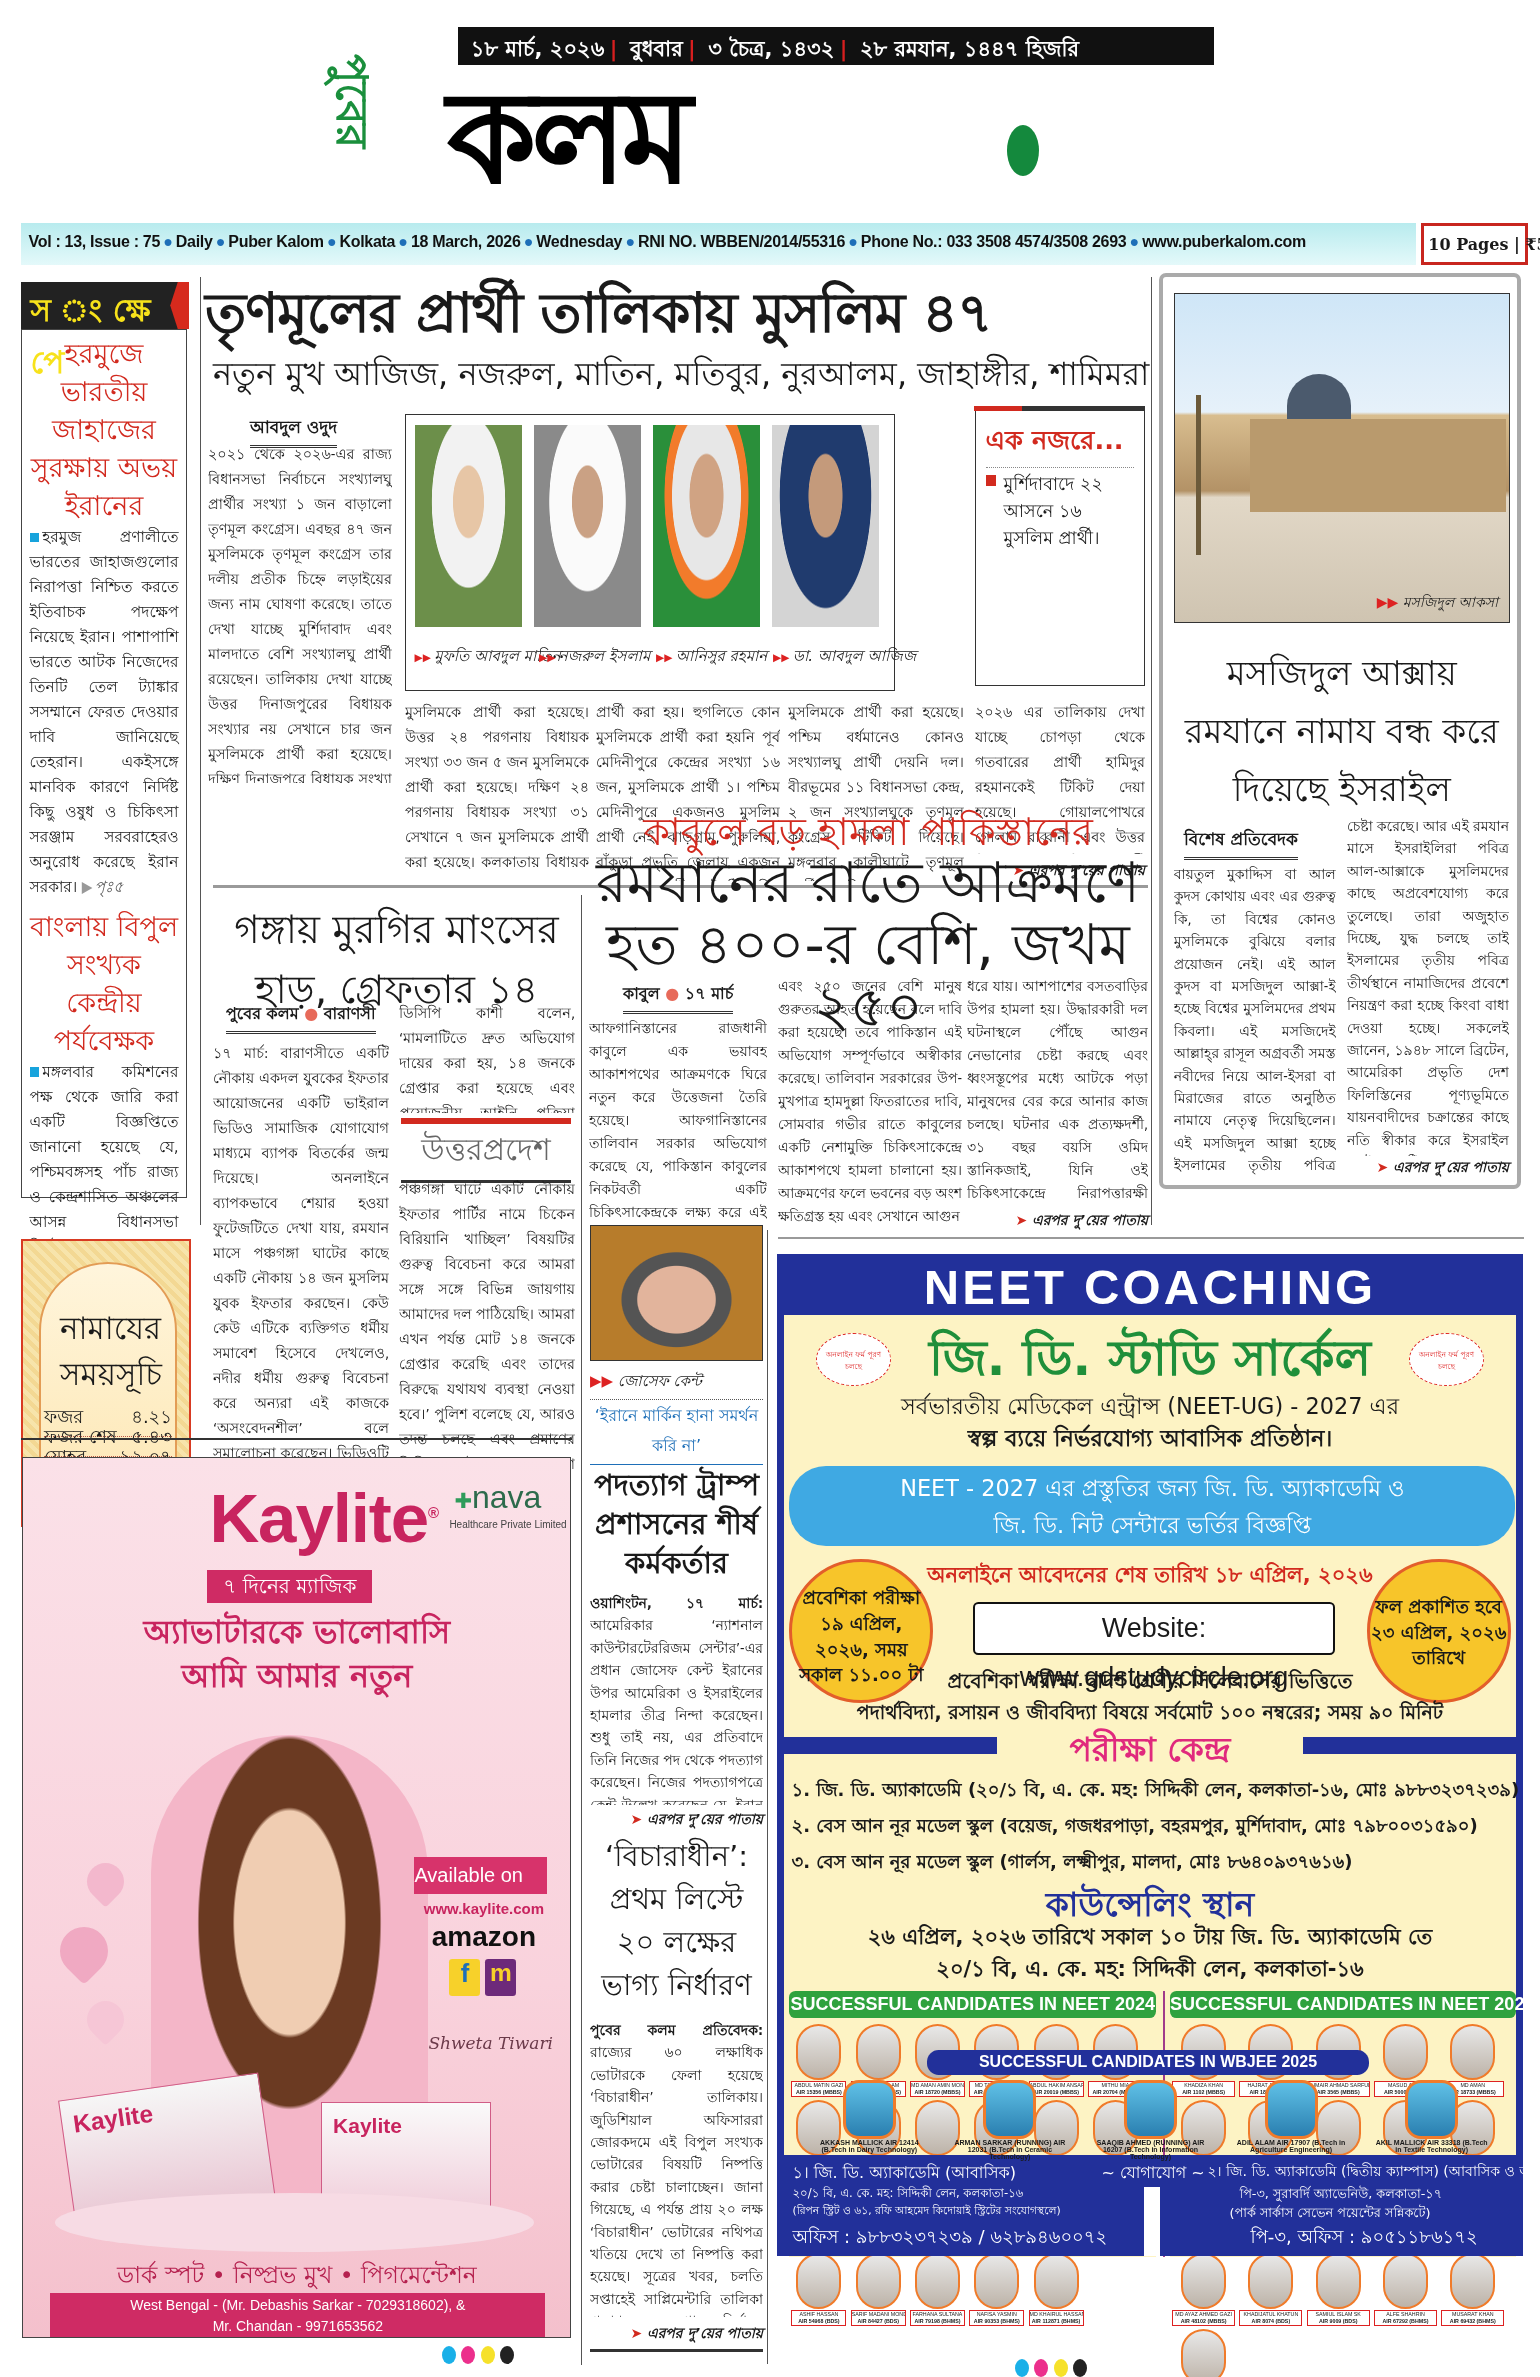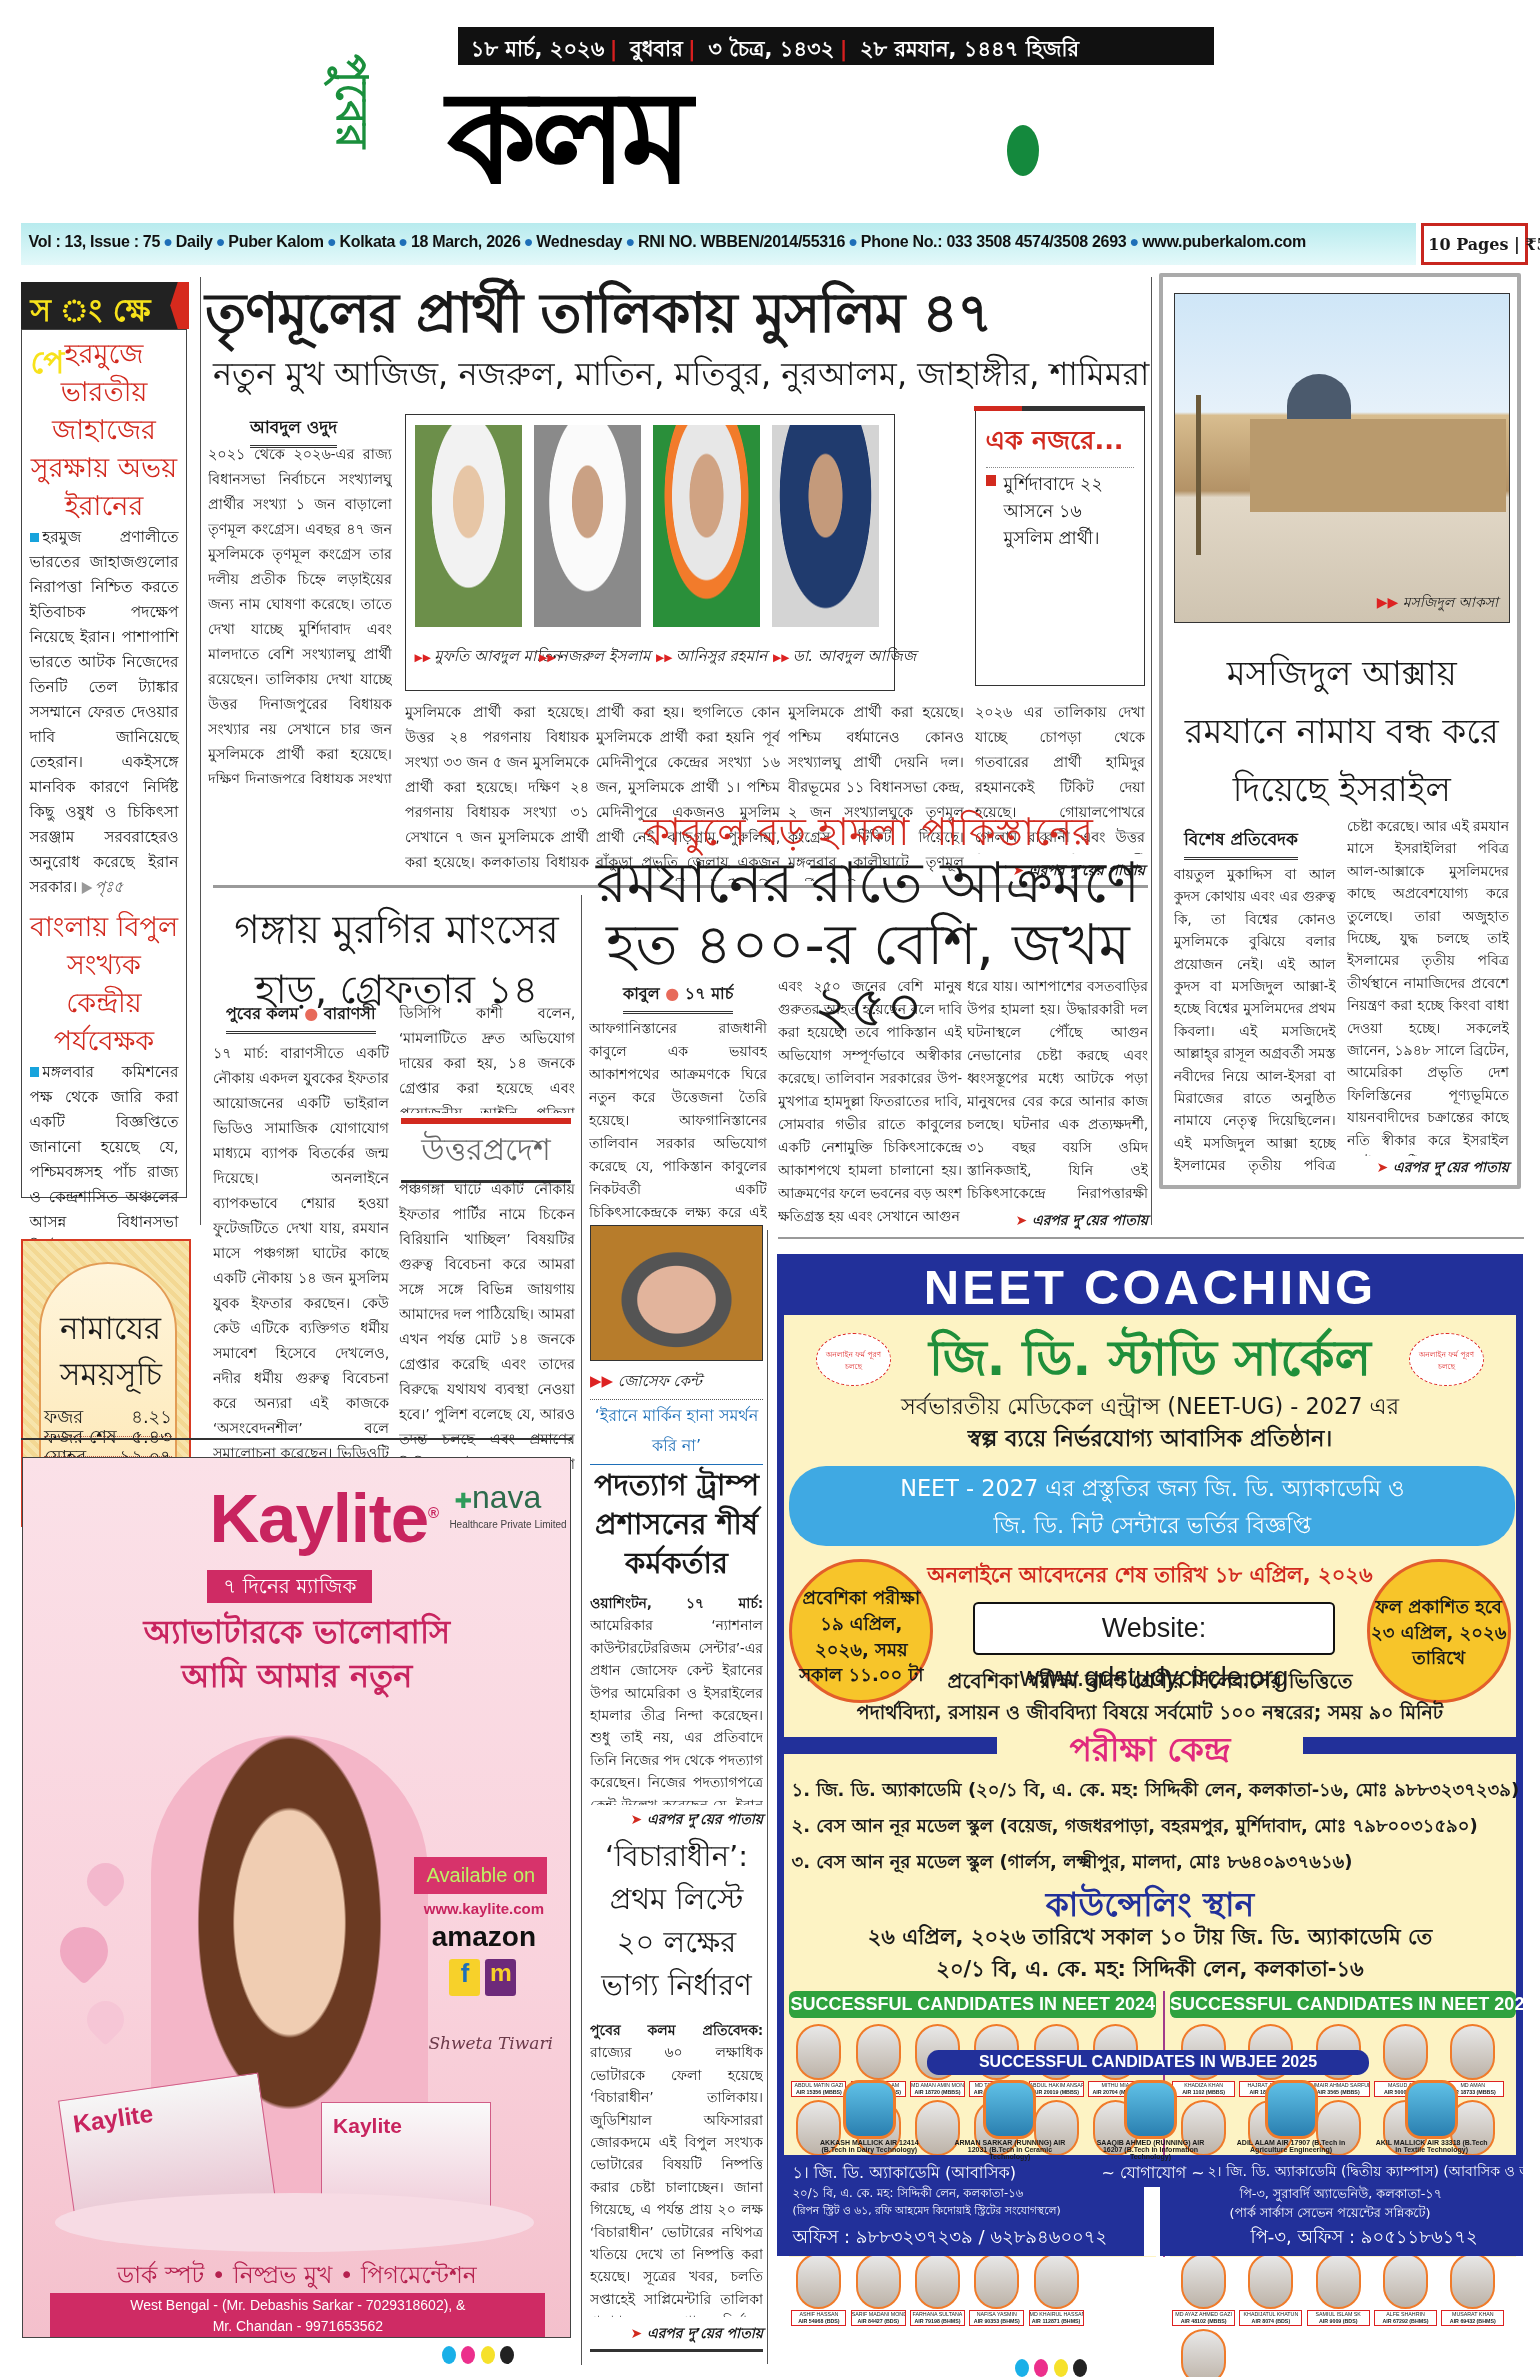--- a/index.html
+++ b/index.html
@@ -40,21 +40,21 @@
 .photos{position:absolute;left:405px;top:414px;width:490px;height:277px;border:1.6px solid #333;padding:8.5px}
 .pph{position:absolute;top:9.6px;width:107px;height:202px;background:#bbb;overflow:hidden}
 .pcap{position:absolute;top:229px;font-size:15px;font-style:italic;white-space:nowrap;font-family:"DejaVu Sans",sans-serif}
 .pcap::before{content:"▶▶ ";color:#d22;font-size:10.7px}
 .glance{position:absolute;left:975px;top:406px;width:170px;height:280px;border:1.6px solid #333;border-top:5.3px solid #333;padding:9.6px}
 .glance::before{content:"";position:absolute;left:-1.6px;top:-5.3px;width:48px;height:5.3px;background:#d22a1f}
 .glance-h{color:#d22a1f;font-size:25.6px;font-weight:bold;font-family:"DejaVu Sans",sans-serif}
 .glance-item{font-size:17.6px;line-height:27px;margin-top:3.2px;font-family:"DejaVu Sans",sans-serif;padding-left:18px;position:relative}
 .glance-item .b{position:absolute;left:0;top:7.5px;width:10.7px;height:10.7px}
 
-.aqsa-box{position:absolute;left:1159px;top:273px;width:362px;height:916px;border:4.3px solid #aaa;border-radius:2px;padding:25px}
+.aqsa-box{position:absolute;left:1159px;top:273px;width:362px;height:916px;border:4.3px solid #aaa;border-radius:7px;padding:25px}
 .aqsa-img{position:absolute;left:10.7px;top:16px;width:336px;height:330px;background:linear-gradient(#cfe6f7 0%,#e6f1fa 36%,#d8bd8f 37%,#b39266 60%,#e2d8c7 62%,#cfc4b1 100%);border:1.1px solid #333;overflow:hidden}
 .aqsa-hl{position:absolute;left:10.7px;top:367px;width:336px;font-size:34px;line-height:58px;text-align:center;font-family:"DejaVu Sans",sans-serif}
 
 .hl2{position:absolute;font-family:"DejaVu Sans",sans-serif;white-space:nowrap}
 
 .neet{position:absolute;left:777px;top:1254px;width:746px;height:1001px;background:#fdf3c4;border:7.5px solid #22309a}
 .neet-top{position:absolute;left:0;top:0;width:100%;height:54px;background:#22309a;color:#fff;font-family:"Liberation Sans",sans-serif;font-weight:bold;font-size:49px;text-align:center;line-height:53px;letter-spacing:3.2px}
 .neet-green{color:#1f8f3a;font-size:49px;font-weight:bold;text-align:center;font-family:"DejaVu Sans",sans-serif;white-space:nowrap}
 .neet-t{text-align:center;font-family:"DejaVu Sans",sans-serif;white-space:nowrap}
 .starbadge{position:absolute;width:75px;height:53px;background:#fff;border:1.6px dashed #d22;border-radius:50%;font-size:7.5px;color:#d22;text-align:center;padding-top:15px;font-family:"DejaVu Sans",sans-serif}
@@ -70,21 +70,21 @@
 .cand{width:59px;text-align:center}
 .cand .ph{width:45px;height:56px;margin:0 auto;border-radius:23.4px;border:2.7px solid #f07b2a;background:linear-gradient(#e8e8e8,#bdb3a8)}
 .cand .nm{font-size:5.3px;font-family:"Liberation Sans",sans-serif;border:1.1px solid #d22;background:#fff;margin-top:1.1px;line-height:7px;white-space:nowrap;overflow:hidden}
 .neet-foot{position:absolute;left:-7.5px;bottom:-7.5px;width:746px;height:101px;background:#22309a;color:#fff;font-family:"DejaVu Sans",sans-serif}
 
 .kay{position:absolute;left:22.4px;top:1457px;width:549px;height:881px;background:linear-gradient(#fbe1e8,#f9d2dc 60%,#f4c0cc);border:1.1px solid #444;overflow:hidden}
 .kay-brand{position:absolute;left:186px;top:21px;font-family:"Liberation Sans",sans-serif;font-size:69px;font-weight:bold;color:#c8245f;letter-spacing:-1.1px}
 .kay-tag{position:absolute;left:184px;top:112px;width:165px;height:33px;background:#cf2b64;color:#fff;font-size:20px;text-align:center;line-height:33px;font-family:"DejaVu Sans",sans-serif}
 .kay-hl{position:absolute;left:0;top:152px;width:100%;text-align:center;color:#c8245f;font-size:32px;line-height:44px;font-weight:bold;font-family:"DejaVu Sans",sans-serif}
 .kay-woman{position:absolute;left:128px;top:277px;width:277px;height:469px;border-radius:138px 138px 21px 21px;background:radial-gradient(ellipse at 50% 40%,#f0cdb2 0 28%,#6b3a22 29% 46%,#f4b6c8 47% 100%)}
-.kay-avail{position:absolute;left:391px;top:399px;width:133px;height:37px;background:#d7336b;color:#bef264;font-family:"Liberation Sans",sans-serif;font-size:20px;text-align:center;line-height:37px}
+.kay-avail{position:absolute;left:391px;top:399px;width:133px;height:37px;background:#d7336b;color:#ffffff;font-family:"Liberation Sans",sans-serif;font-size:20px;line-height:37px}
 .kay-web{position:absolute;left:394px;top:442px;width:133px;text-align:center;color:#c8245f;font-family:"Liberation Sans",sans-serif;font-size:15px;font-weight:bold}
 .kay-amz{position:absolute;left:394px;top:463px;width:133px;text-align:center;color:#111;font-family:"Liberation Sans",sans-serif;font-size:28px;font-weight:bold}
 .kay-nava{position:absolute;left:431px;top:21px;color:#2d6b4c;font-family:"Liberation Sans",sans-serif;font-size:32px}
 .kay-navasub{position:absolute;left:426px;top:61px;color:#444;font-family:"Liberation Sans",sans-serif;font-size:10px}
 .kay-bottom{position:absolute;left:0;top:799px;width:100%;text-align:center;color:#b5214f;font-size:23.4px;font-family:"DejaVu Sans",sans-serif}
 .kay-contact{position:absolute;left:27px;top:835px;width:495px;height:46px;background:#cf2b64;color:#fff;text-align:center;font-family:"Liberation Sans",sans-serif;font-size:14px;line-height:21px;padding-top:2.1px}
 .reg{display:flex;gap:5.3px;position:absolute}
 .reg span{width:14px;height:18px;border-radius:50%}
 .arrow-cont{font-style:italic;font-size:14px;font-weight:bold;font-family:"DejaVu Sans",sans-serif;text-align:right}
 .arrow-cont::before{content:"➤ ";color:#d22a1f}

